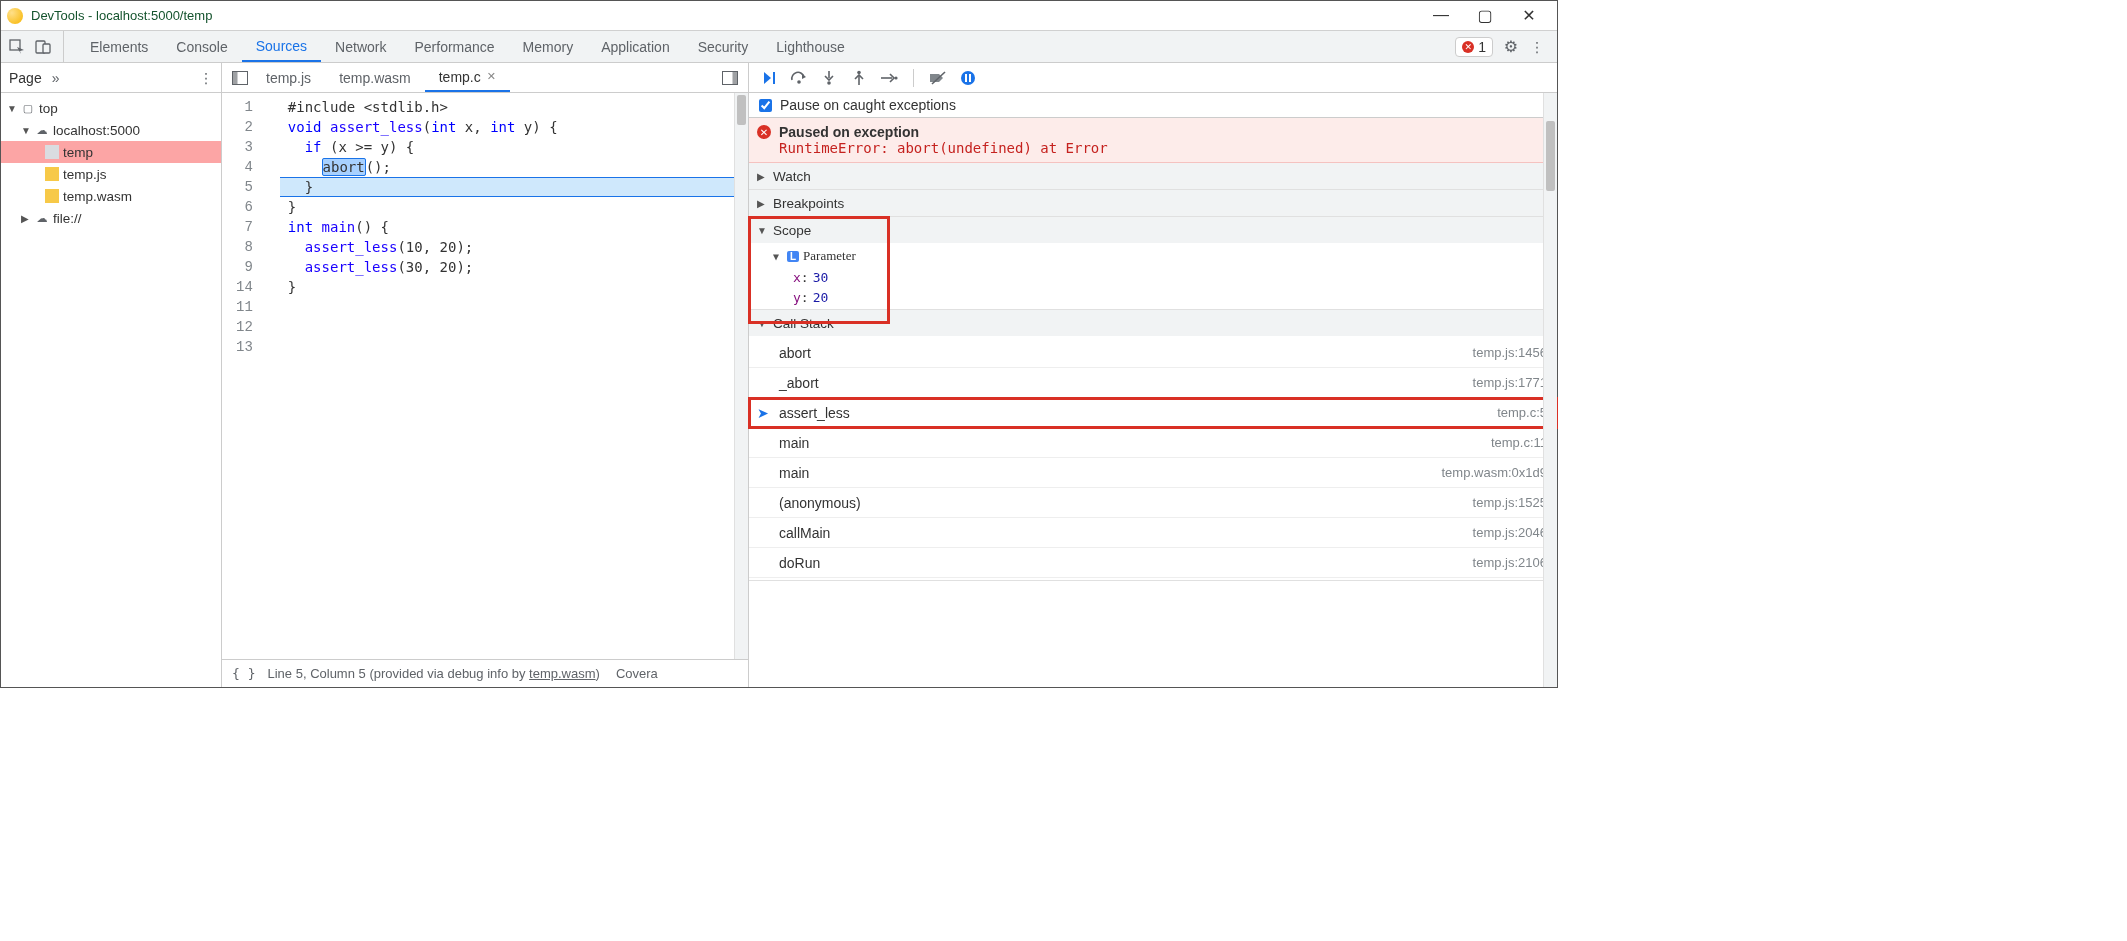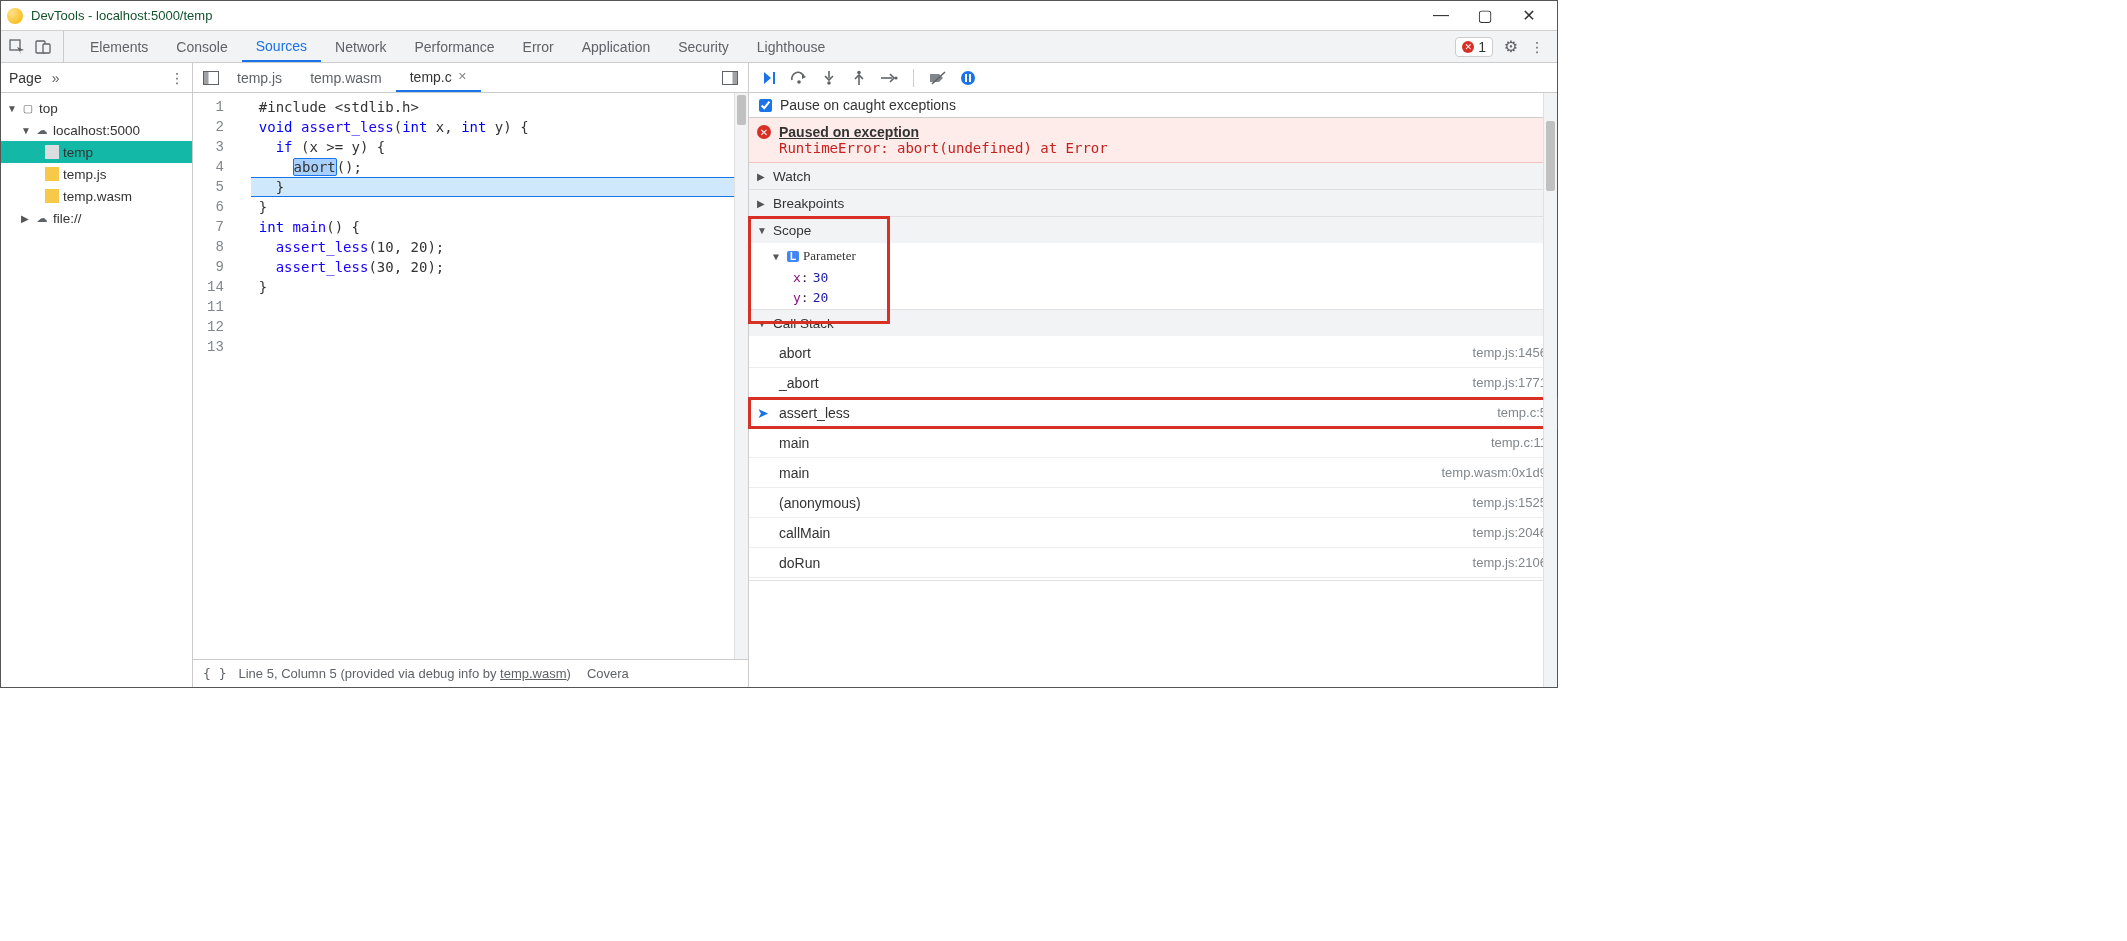--- a/index.html
+++ b/index.html
@@ -19,26 +19,26 @@
   .tabbar .icon { width: 16px; height: 16px; display:inline-flex; align-items:center; justify-content:center; color:#5f6368; }
   .tabbar .tab { padding: 0 14px; display: flex; align-items: center; color: #5f6368; cursor: pointer; font-size: 14px; }
   .tabbar .tab.active { color: #1a73e8; border-bottom: 2px solid #1a73e8; text-align: center; }
   .tabbar .right { margin-left: auto; display: flex; align-items: center; gap: 10px; padding-right: 4px; }
   .err-badge { display: inline-flex; align-items: center; border: 1px solid #ccc; border-radius: 4px; padding: 1px 6px; gap: 4px; color:#333; background:#fff; }
   .err-dot { width: 12px; height: 12px; border-radius: 50%; background: #d93025; color:#fff; font-size:9px; display:flex; align-items:center; justify-content:center; }
 
   
   .body { flex: 1; display: flex; min-height: 0; }
   .col { display: flex; flex-direction: column; }
-  .navigator { width: 192px; border-right: 1px solid #ccc; }
+  .navigator { width: 221px; border-right: 1px solid #ccc; }
   .nav-header { height: 30px; border-bottom: 1px solid #ccc; display: flex; align-items: center; padding: 0 8px; gap: 10px; color:#333; }
   .nav-header .more { margin-left: auto; color:#5f6368; }
   .nav-tree { flex:1; overflow:auto; padding: 4px 0; font-size: 13.5px; }
   .tree-row { display: flex; align-items: center; height: 22px; padding-left: 6px; gap: 4px; cursor: pointer; }
-  .tree-row.sel { background: #14b8a6; }
+  .tree-row.sel { background: #fca5a5; }
   .indent-1 { padding-left: 20px; }
   .indent-2 { padding-left: 44px; }
   .caret { width: 10px; display:inline-block; color:#555; font-size:10px; }
   .ficon { width:14px; height:14px; display:inline-flex; align-items:center; justify-content:center; font-size:11px; }
   .ficon.folder::before{content:"▢"; color:#5f6368;}
   .ficon.cloud::before{content:"☁"; color:#5f6368;}
   .ficon.doc { background:#dadce0; }
   .ficon.js { background:#f7c948; }
 
   
@@ -65,21 +65,21 @@
 
   
   .debugger { width: 808px; display:flex; flex-direction:column; position:relative; }
   .dbg-toolbar { height: 30px; border-bottom: 1px solid #ccc; display:flex; align-items:center; gap: 10px; padding: 0 10px; }
   .dbg-toolbar .tb { width:20px; height:20px; display:flex; align-items:center; justify-content:center; color:#5f6368; cursor:pointer; }
   .dbg-toolbar .sep { width:1px; height:18px; background:#ccc; margin: 0 4px; }
   .dbg-pause-opt { padding: 4px 10px; display:flex; align-items:center; gap:8px; border-bottom:1px solid #ccc; }
   .dbg-pause-opt input { accent-color:#1a73e8; }
   .dbg-msg { background:#fdecea; border-bottom:1px solid #f5c2c0; padding: 6px 10px 6px 30px; position:relative; }
   .dbg-msg .micon { position:absolute; left:8px; top:7px; width:14px; height:14px; border-radius:50%; background:#d93025; color:#fff; font-size:10px; display:flex; align-items:center; justify-content:center; }
-  .dbg-msg .t1 { font-weight:600; color:#333;text-decoration:underline; }
+  .dbg-msg .t1 { font-weight:600; color:#333; }
   .dbg-msg .t2 { font-family: Consolas, monospace; color:#c5221f; }
   .section { border-bottom: 1px solid #e0e0e0; }
   .sec-head { height: 26px; display:flex; align-items:center; padding: 0 8px; gap:6px; background:#f1f3f4; cursor:pointer; font-size:13.5px; color:#333; }
   .sec-head .caret { color:#555; }
   .sec-body { padding: 2px 0; }
   .scope-row { padding-left: 24px; height:22px; display:flex; align-items:center; font-family: Consolas, monospace; font-size:13px; gap:4px; }
   .scope-row .badge { background:#4285f4; color:#fff; font-size:10px; font-weight:bold; padding:0 3px; border-radius:2px; font-family: sans-serif; }
   .scope-sub { padding-left: 44px; height:20px; display:flex; align-items:center; font-family: Consolas, monospace; font-size:13px; }
   .scope-sub .k { color:#881280; }
   .scope-sub .v { color:#1a1aa6; margin-left:4px; }
@@ -120,21 +120,21 @@
             <rect x="8" y="5" width="7" height="9" rx="1" fill="#f1f3f4" stroke="#5f6368" stroke-width="1.3"></rect>
           </svg>
       </div>
     </div>
     <div id="main-tabs" style="display:flex">
         <div class="tab">Elements</div>
         <div class="tab">Console</div>
         <div class="tab active">Sources</div>
         <div class="tab">Network</div>
         <div class="tab">Performance</div>
-        <div class="tab">Error</div>
+        <div class="tab">Memory</div>
         <div class="tab">Application</div>
         <div class="tab">Security</div>
         <div class="tab">Lighthouse</div>
       </div>
     <div class="right">
       <div class="err-badge">
         <span class="err-dot">✕</span>
         <span>1</span>
       </div>
       <div class="icon" style="font-size:16px">⚙</div>

